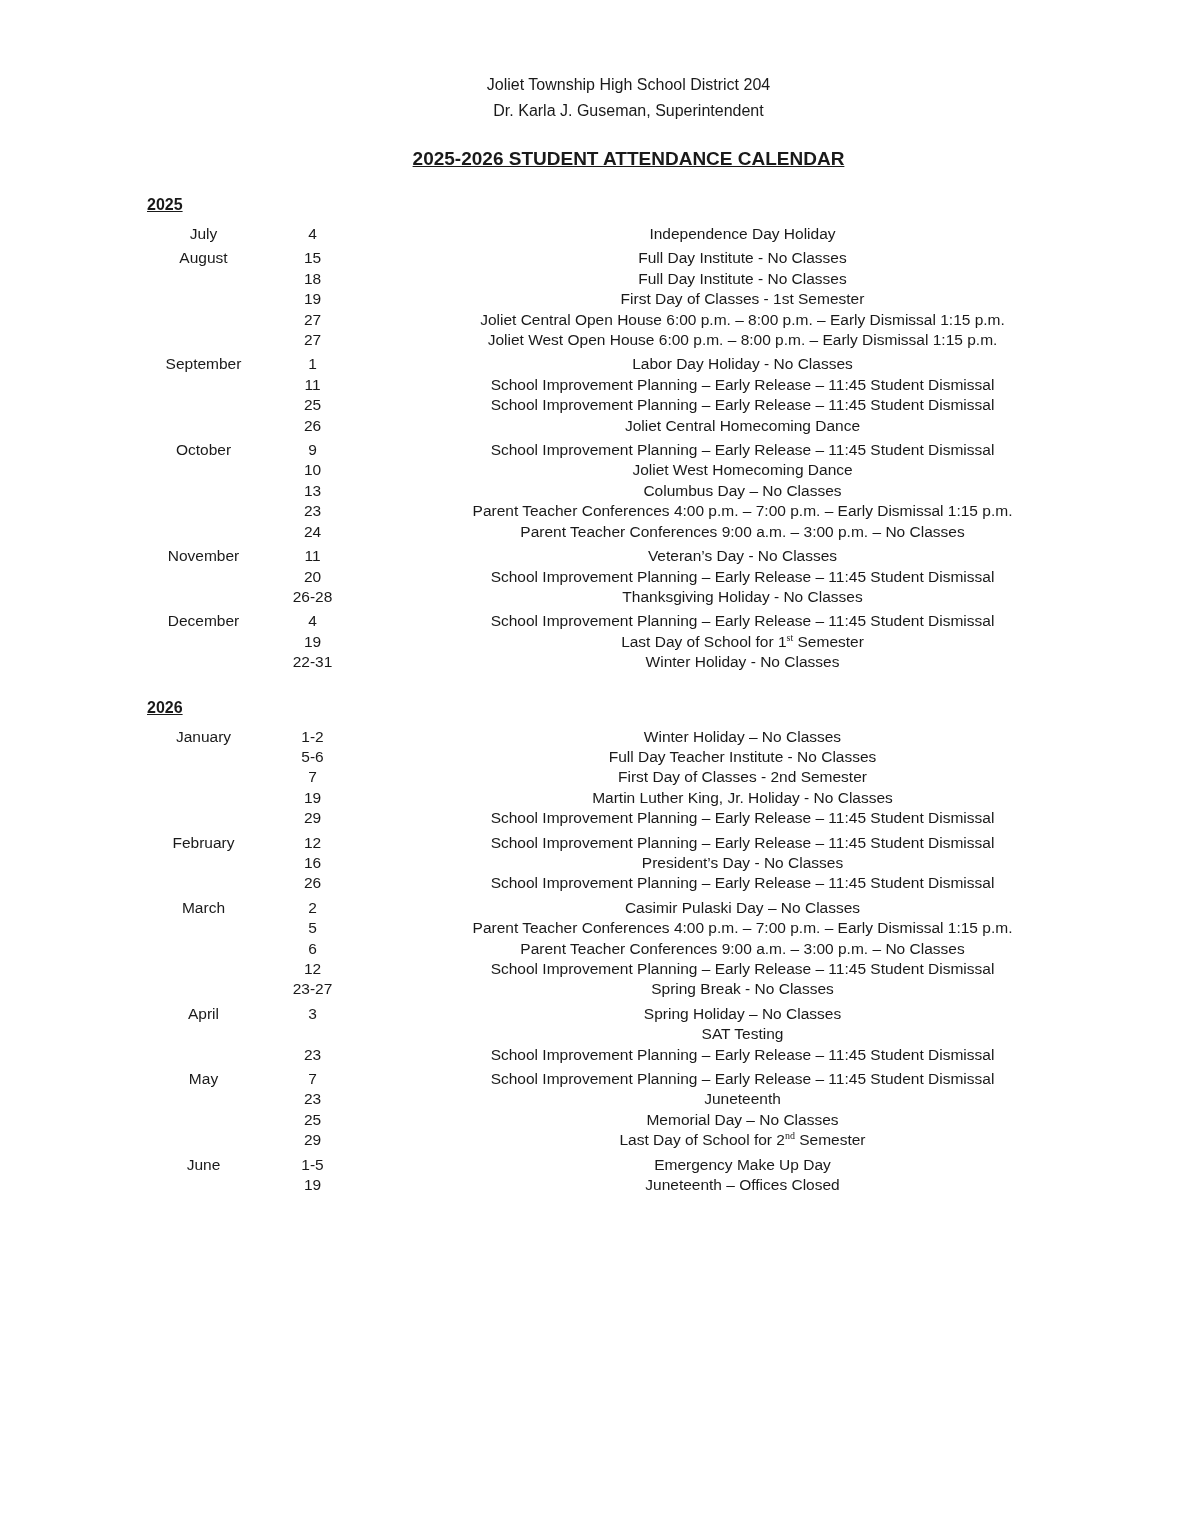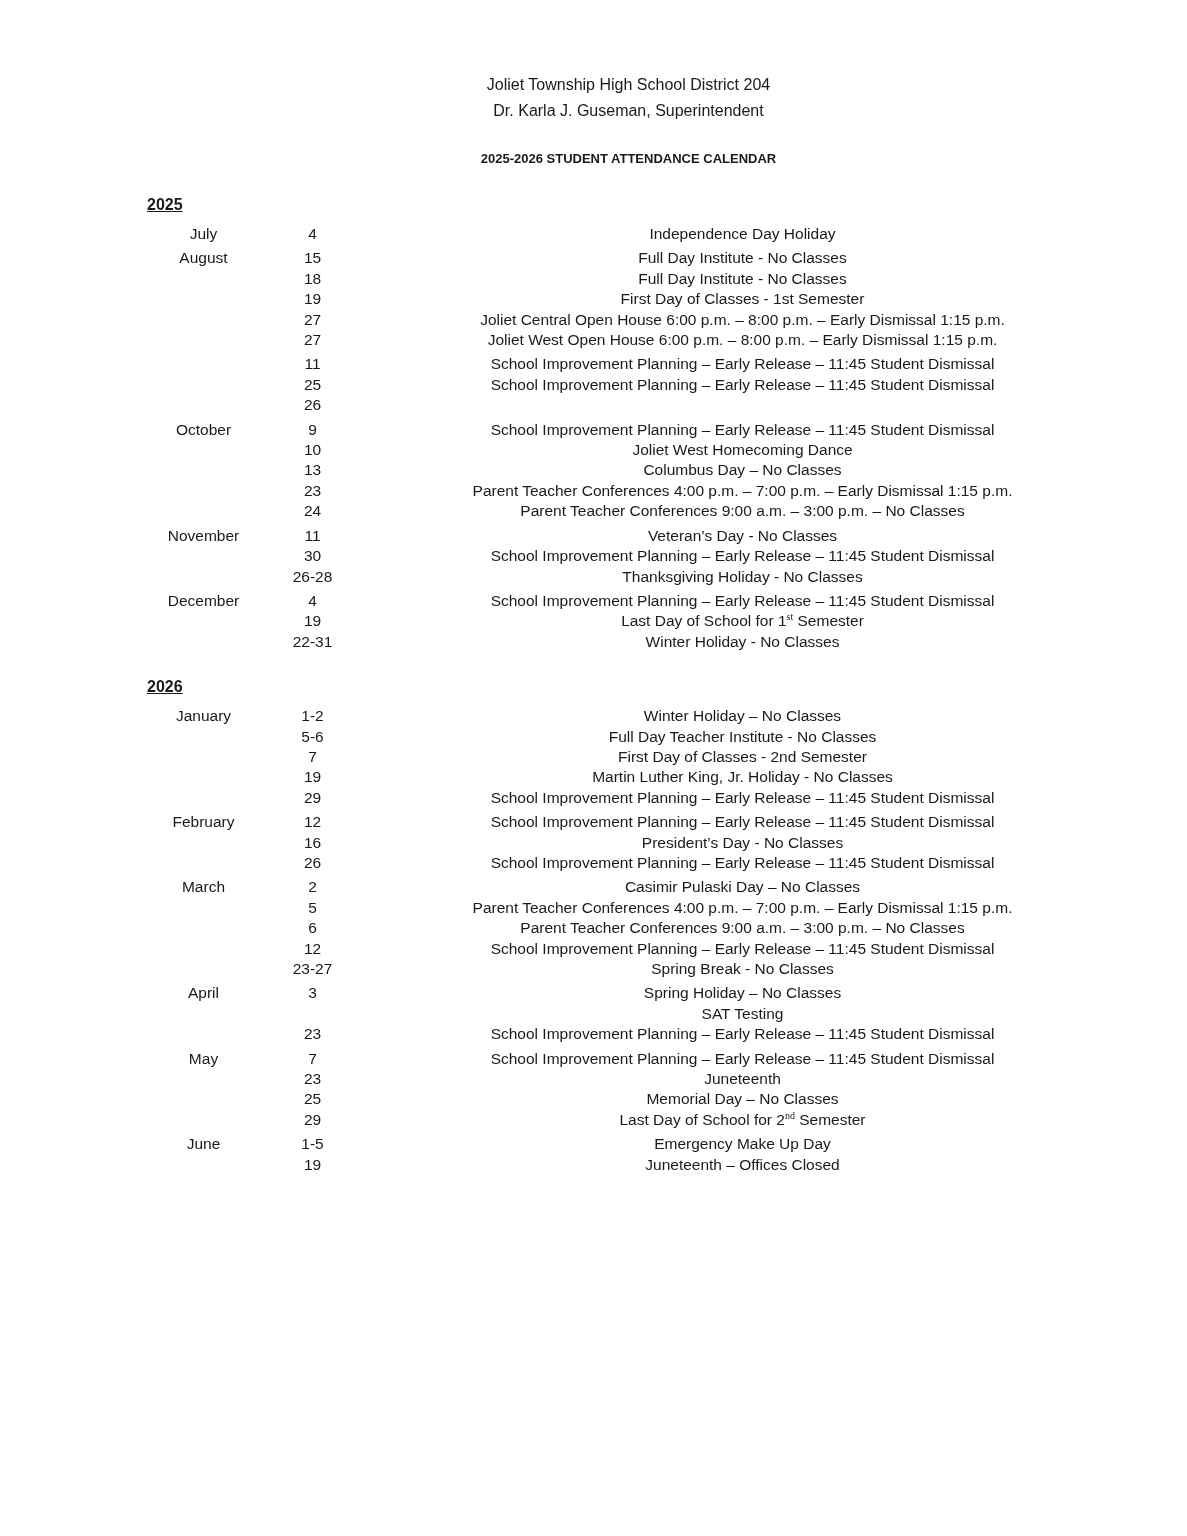--- a/index.html
+++ b/index.html
@@ -22,22 +22,23 @@
   }
   .doc-header {
     text-align: center;
   }
   .header-line {
     font-size: 16px;
     line-height: 26px;
   }
   .doc-title {
     margin-top: 24px;
-    font-size: 13px;
+    font-size: 19px;
     font-weight: bold;
+    text-decoration: underline;
     text-align: center;
     line-height: 22px;
   }
   .year-heading {
     font-size: 16px;
     font-weight: bold;
     text-decoration: underline;
     margin-top: 25px;
     margin-bottom: 9px;
     line-height: 20px;
@@ -113,32 +114,38 @@
           <div class="col-event">Joliet Central Open House 6:00 p.m. – 8:00 p.m. – Early Dismissal 1:15 p.m.</div>
         </div>
         <div class="cal-row">
           <div class="col-month"></div>
           <div class="col-date">27</div>
           <div class="col-event">Joliet West Open House 6:00 p.m. – 8:00 p.m. – Early Dismissal 1:15 p.m.</div>
         </div>
       </div>
       <div class="month-group">
         <div class="cal-row">
+          <div class="col-month">September</div>
+          <div class="col-date">1</div>
+          <div class="col-event">Labor Day Holiday - No Classes</div>
+        </div>
+        <div class="cal-row">
           <div class="col-month"></div>
           <div class="col-date">11</div>
           <div class="col-event">School Improvement Planning – Early Release – 11:45 Student Dismissal</div>
         </div>
         <div class="cal-row">
           <div class="col-month"></div>
           <div class="col-date">25</div>
           <div class="col-event">School Improvement Planning – Early Release – 11:45 Student Dismissal</div>
         </div>
         <div class="cal-row">
           <div class="col-month"></div>
           <div class="col-date">26</div>
+          <div class="col-event">Joliet Central Homecoming Dance</div>
         </div>
       </div>
       <div class="month-group">
         <div class="cal-row">
           <div class="col-month">October</div>
           <div class="col-date">9</div>
           <div class="col-event">School Improvement Planning – Early Release – 11:45 Student Dismissal</div>
         </div>
         <div class="cal-row">
           <div class="col-month"></div>
@@ -162,21 +169,21 @@
         </div>
       </div>
       <div class="month-group">
         <div class="cal-row">
           <div class="col-month">November</div>
           <div class="col-date">11</div>
           <div class="col-event">Veteran’s Day - No Classes</div>
         </div>
         <div class="cal-row">
           <div class="col-month"></div>
-          <div class="col-date">30</div>
+          <div class="col-date">20</div>
           <div class="col-event">School Improvement Planning – Early Release – 11:45 Student Dismissal</div>
         </div>
         <div class="cal-row">
           <div class="col-month"></div>
           <div class="col-date">26-28</div>
           <div class="col-event">Thanksgiving Holiday - No Classes</div>
         </div>
       </div>
       <div class="month-group">
         <div class="cal-row">

